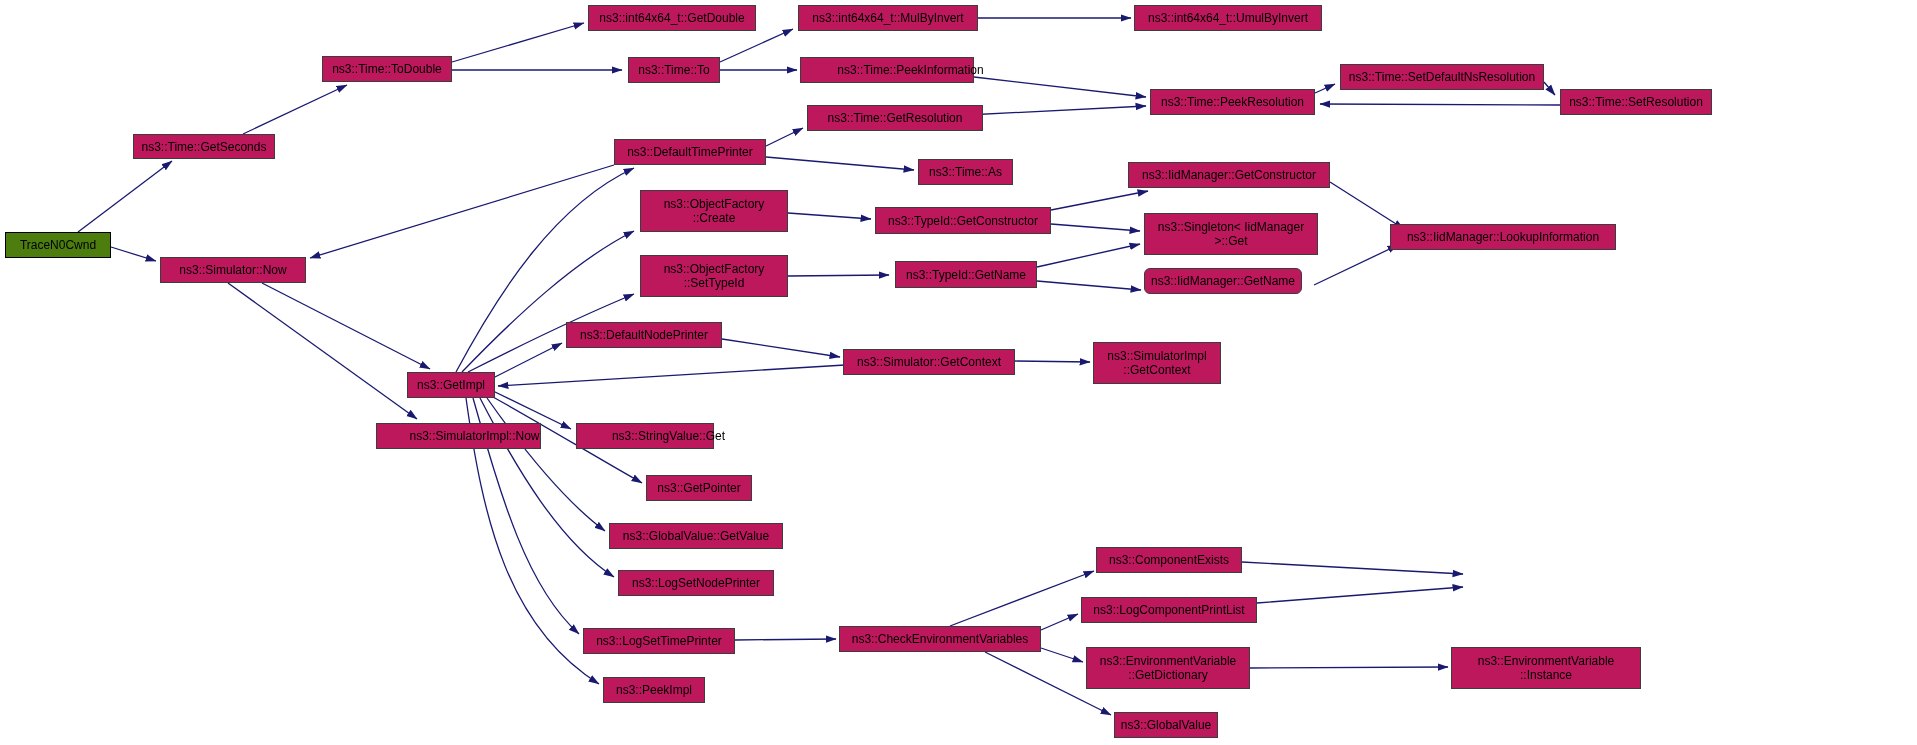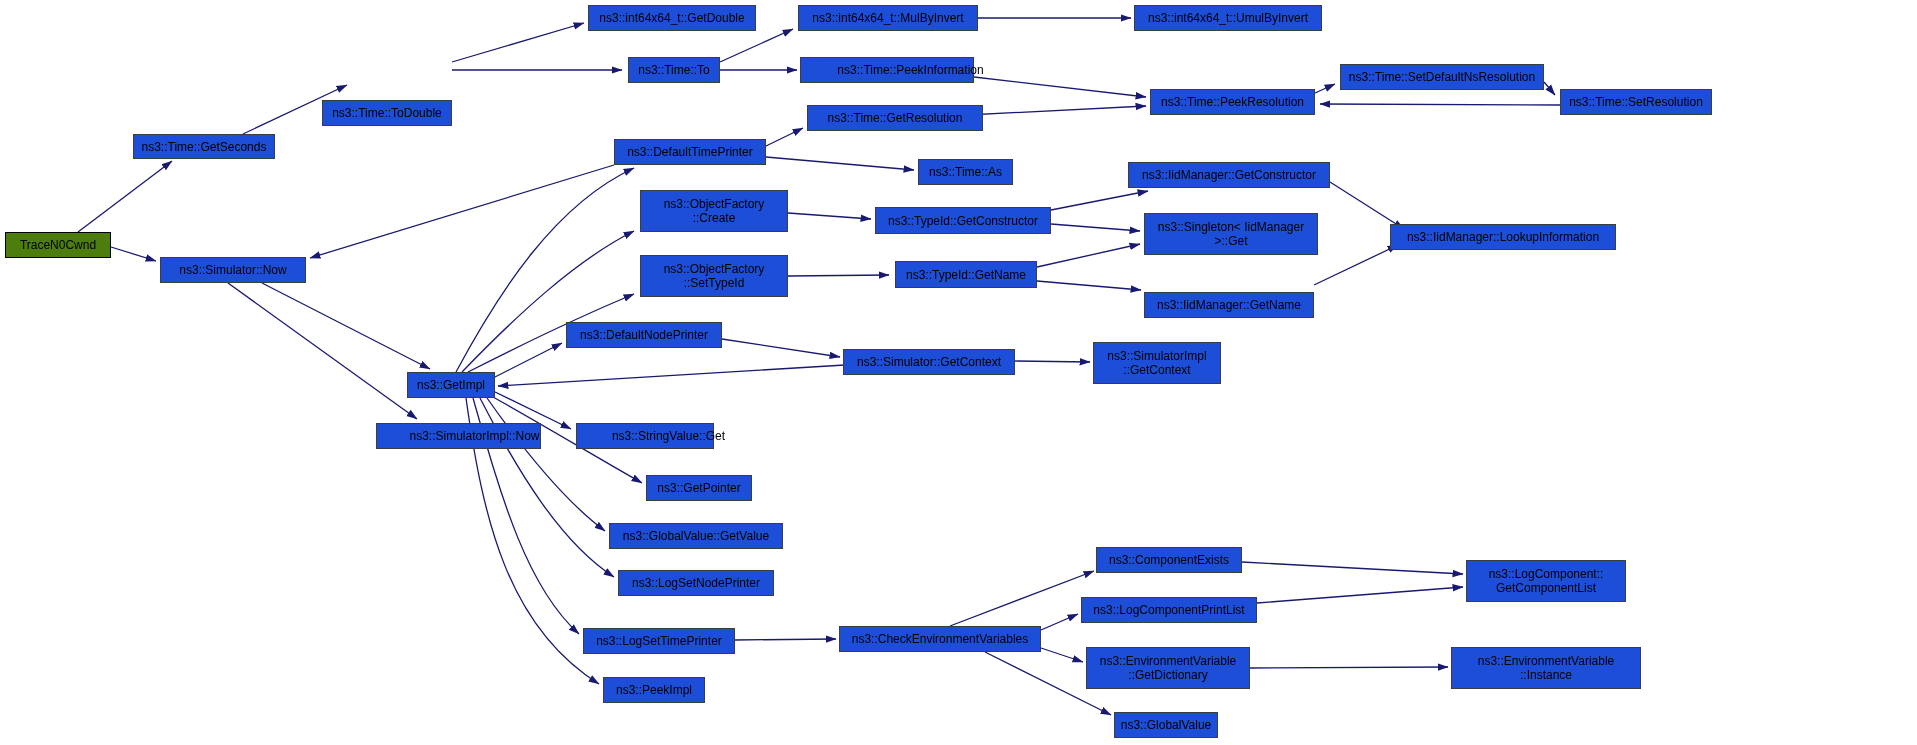--- a/index.html
+++ b/index.html
@@ -7,21 +7,21 @@
     position:relative;
     width:1917px;height:745px;
     background:#ffffff;
     font-family:"Liberation Sans", sans-serif;
     overflow:hidden;
   }
   #edge-layer{position:absolute;left:0;top:0;width:1917px;height:745px;z-index:1;}
   .node{
     position:absolute;
     box-sizing:border-box;
-    background:#1d4ed8;
+    background:#be185d;
     border:1.4px solid #3d3d3d;
     color:#000000;
     font-size:12px;
     line-height:14px;
     display:flex;
     align-items:center;
     justify-content:center;
     text-align:center;
     white-space:pre-line;
     z-index:2;
@@ -89,60 +89,58 @@
     <path class="e" d="M1041,630 L1078,614" marker-end="url(#arr)"></path>
     <path class="e" d="M1041,648 L1083,662" marker-end="url(#arr)"></path>
     <path class="e" d="M985,652 L1111,715" marker-end="url(#arr)"></path>
     <path class="e" d="M1242,562 L1463,574" marker-end="url(#arr)"></path>
     <path class="e" d="M1257,603 L1463,587" marker-end="url(#arr)"></path>
     <path class="e" d="M1250,668 L1448,667" marker-end="url(#arr)"></path>
   </svg>
 
   <div class="node root" style="left:5px;top:232px;width:106px;height:26px;">TraceN0Cwnd</div>
   <div class="node" style="left:133px;top:134px;width:142px;height:25px;">ns3::Time::GetSeconds</div>
-  <div class="node" style="left:322px;top:56px;width:130px;height:26px;margin-top:44px;">ns3::Time::ToDouble</div>
+  <div class="node" style="left:322px;top:56px;width:130px;height:26px;">ns3::Time::ToDouble</div>
   <div class="node" style="left:588px;top:5px;width:168px;height:26px;">ns3::int64x64_t::GetDouble</div>
   <div class="node" style="left:798px;top:5px;width:180px;height:26px;">ns3::int64x64_t::MulByInvert</div>
   <div class="node" style="left:1134px;top:5px;width:188px;height:26px;">ns3::int64x64_t::UmulByInvert</div>
   <div class="node" style="left:628px;top:57px;width:92px;height:26px;">ns3::Time::To</div>
   <div class="node" style="left:800px;top:57px;width:174px;height:26px;padding-left:47px;">ns3::Time::PeekInformation</div>
   <div class="node" style="left:1150px;top:89px;width:165px;height:26px;">ns3::Time::PeekResolution</div>
   <div class="node" style="left:1340px;top:64px;width:204px;height:26px;">ns3::Time::SetDefaultNsResolution</div>
   <div class="node" style="left:1560px;top:89px;width:152px;height:26px;text-align:right;">ns3::Time::SetResolution</div>
   <div class="node" style="left:807px;top:105px;width:176px;height:26px;">ns3::Time::GetResolution</div>
   <div class="node" style="left:614px;top:139px;width:152px;height:26px;">ns3::DefaultTimePrinter</div>
   <div class="node" style="left:918px;top:159px;width:95px;height:26px;">ns3::Time::As</div>
   <div class="node" style="left:640px;top:190px;width:148px;height:42px;">ns3::ObjectFactory
 ::Create</div>
   <div class="node" style="left:640px;top:255px;width:148px;height:42px;">ns3::ObjectFactory
 ::SetTypeId</div>
   <div class="node" style="left:875px;top:207px;width:176px;height:27px;">ns3::TypeId::GetConstructor</div>
   <div class="node" style="left:895px;top:261px;width:142px;height:27px;">ns3::TypeId::GetName</div>
   <div class="node" style="left:1128px;top:162px;width:202px;height:26px;">ns3::IidManager::GetConstructor</div>
   <div class="node" style="left:1144px;top:213px;width:174px;height:42px;">ns3::Singleton&lt; IidManager
 &gt;::Get</div>
-  <div class="node" style="left:1144px;top:292px;width:170px;height:26px;">ns3::IidManager::GetName</div>
+  <div class="node" style="left:1144px;top:268px;width:158px;height:26px;border-radius:6px;">ns3::IidManager::GetName</div>
   <div class="node" style="left:1390px;top:224px;width:226px;height:26px;">ns3::IidManager::LookupInformation</div>
   <div class="node" style="left:566px;top:322px;width:156px;height:26px;">ns3::DefaultNodePrinter</div>
   <div class="node" style="left:843px;top:349px;width:172px;height:26px;">ns3::Simulator::GetContext</div>
   <div class="node" style="left:1093px;top:342px;width:128px;height:42px;">ns3::SimulatorImpl
 ::GetContext</div>
   <div class="node" style="left:407px;top:372px;width:88px;height:26px;">ns3::GetImpl</div>
   <div class="node" style="left:160px;top:257px;width:146px;height:26px;">ns3::Simulator::Now</div>
   <div class="node" style="left:376px;top:423px;width:165px;height:26px;padding-left:32px;">ns3::SimulatorImpl::Now</div>
   <div class="node" style="left:576px;top:423px;width:138px;height:26px;padding-left:47px;">ns3::StringValue::Get</div>
   <div class="node" style="left:646px;top:475px;width:106px;height:26px;">ns3::GetPointer</div>
   <div class="node" style="left:609px;top:523px;width:174px;height:26px;">ns3::GlobalValue::GetValue</div>
   <div class="node" style="left:618px;top:570px;width:156px;height:26px;">ns3::LogSetNodePrinter</div>
   <div class="node" style="left:583px;top:628px;width:152px;height:26px;">ns3::LogSetTimePrinter</div>
   <div class="node" style="left:603px;top:677px;width:102px;height:26px;">ns3::PeekImpl</div>
   <div class="node" style="left:839px;top:626px;width:202px;height:26px;">ns3::CheckEnvironmentVariables</div>
   <div class="node" style="left:1096px;top:547px;width:146px;height:26px;">ns3::ComponentExists</div>
   <div class="node" style="left:1081px;top:597px;width:176px;height:26px;">ns3::LogComponentPrintList</div>
   <div class="node" style="left:1086px;top:647px;width:164px;height:42px;">ns3::EnvironmentVariable
 ::GetDictionary</div>
   <div class="node" style="left:1114px;top:712px;width:104px;height:26px;">ns3::GlobalValue</div>
-  <div class="node" style="left:1466px;top:560px;width:160px;height:42px;">ns3::LogComponent::
-GetComponentList</div>
   <div class="node" style="left:1451px;top:647px;width:190px;height:42px;">ns3::EnvironmentVariable
 ::Instance</div>
 
 </div>
 
 </body></html>

